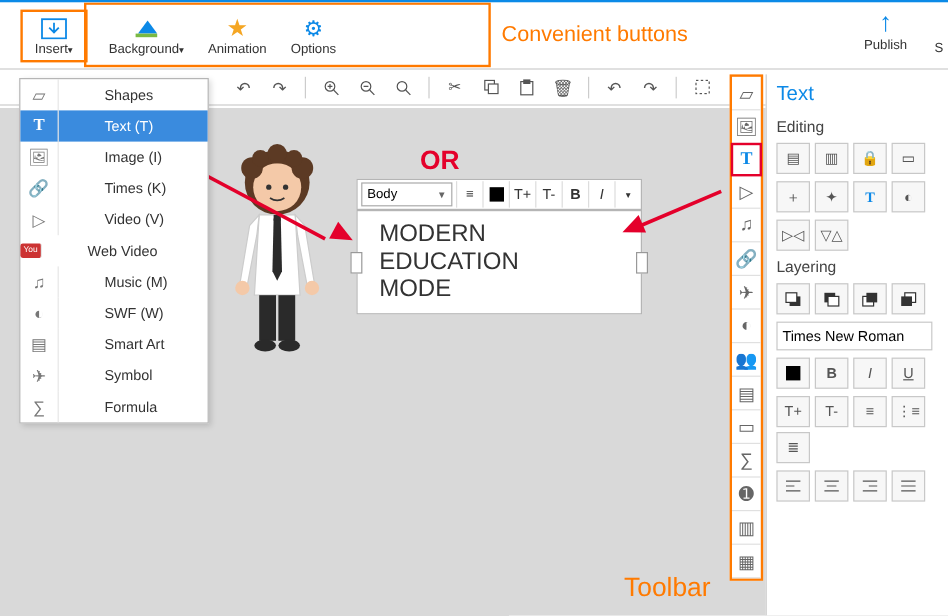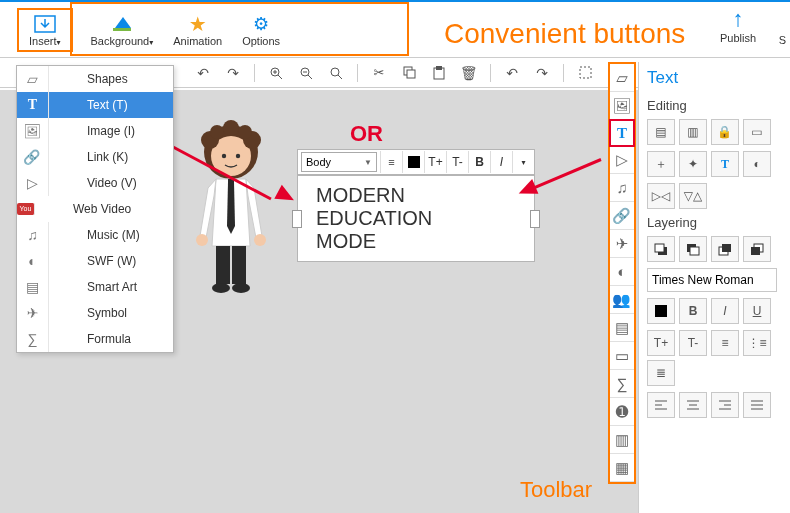--- a/index.html
+++ b/index.html
@@ -2,21 +2,21 @@
 <html><head>
 <meta charset="utf-8">
 <style>
 * { box-sizing: border-box; margin: 0; padding: 0; font-family: "Segoe UI", Arial, sans-serif; }
 body { width: 790px; height: 513px; background: #fff; overflow: hidden; position: relative; border-top: 2px solid #0b8ae7; }
 .topbar { height: 56px; display: flex; align-items: center; background: #fff; border-bottom: 1px solid #ccc; position: relative; }
 .top-btn { display: flex; flex-direction: column; align-items: center; justify-content: center; font-size: 11px; color: #333; padding: 3px 8px; cursor: pointer; margin: 0 2px; }
 .top-btn .ico { width: 24px; height: 22px; display: flex; align-items: center; justify-content: center; font-size: 18px; }
 .insert-wrap { border: 2px solid #ff7a00; margin-left: 17px; text-align: right; }
 .convenient-box { position: absolute; left: 70px; top: 0; width: 339px; height: 54px; border: 2px solid #ff7a00; pointer-events: none; }
-.label-convenient { position: absolute; left: 444px; top: 16px; font-size: 28px; color: #ff7a00; text-align: right; }
+.label-convenient { position: absolute; left: 418px; top: 16px; font-size: 18px; color: #ff7a00; text-align: right; }
 .publish-btn { position: absolute; right: 34px; top: 4px; text-align: center; font-size: 11px; color: #333; }
 .publish-btn .ico { color: #0c89e7; font-size: 22px; }
 .subbar { height: 30px; background: #fff; border-bottom: 1px solid #ccc; display: flex; align-items: center; padding-left: 190px; gap: 4px; }
 .sb { width: 26px; height: 26px; display: flex; align-items: center; justify-content: center; color: #555; font-size: 14px; cursor: pointer; }
 .sb-sep { width: 1px; height: 18px; background: #ccc; margin: 0 4px; }
 .canvas { position: absolute; left: 0; top: 88px; right: 0; bottom: 0; background: #d9d9d9; }
 .dropdown { position: absolute; left: 16px; top: 63px; width: 158px; background: #fff; border: 1px solid #b5b5b5; z-index: 10; box-shadow: 2px 2px 5px rgba(0,0,0,.15); }
 .dd-item { display: flex; align-items: center; height: 26px; font-size: 12px; color: #333; cursor: pointer; }
 .dd-item .dd-ico { width: 32px; text-align: center; color: #777; font-size: 14px; border-right: 1px solid #e6e6e6; height: 100%; display: flex; align-items: center; justify-content: center; }
 .dd-item .dd-lbl { padding-left: 10px; margin-left: 28px; }
@@ -206,21 +206,21 @@
   <div class="dd-item selected">
       <span class="dd-ico" style="font-family:serif;font-weight:bold">T</span>
       <span class="dd-lbl">Text (T)</span>
     </div>
   <div class="dd-item">
       <span class="dd-ico">🖼</span>
       <span class="dd-lbl">Image (I)</span>
     </div>
   <div class="dd-item">
       <span class="dd-ico">🔗</span>
-      <span class="dd-lbl">Link (K)</span>
+      <span class="dd-lbl">Times (K)</span>
     </div>
   <div class="dd-item">
       <span class="dd-ico">▷</span>
       <span class="dd-lbl">Video (V)</span>
     </div>
   <div class="dd-item">
       <span class="dd-ico" style="background:#c33;color:#fff;font-size:7px;width:18px;height:12px;border-radius:2px;line-height:12px">You</span>
       <span class="dd-lbl">Web Video</span>
     </div>
   <div class="dd-item">

